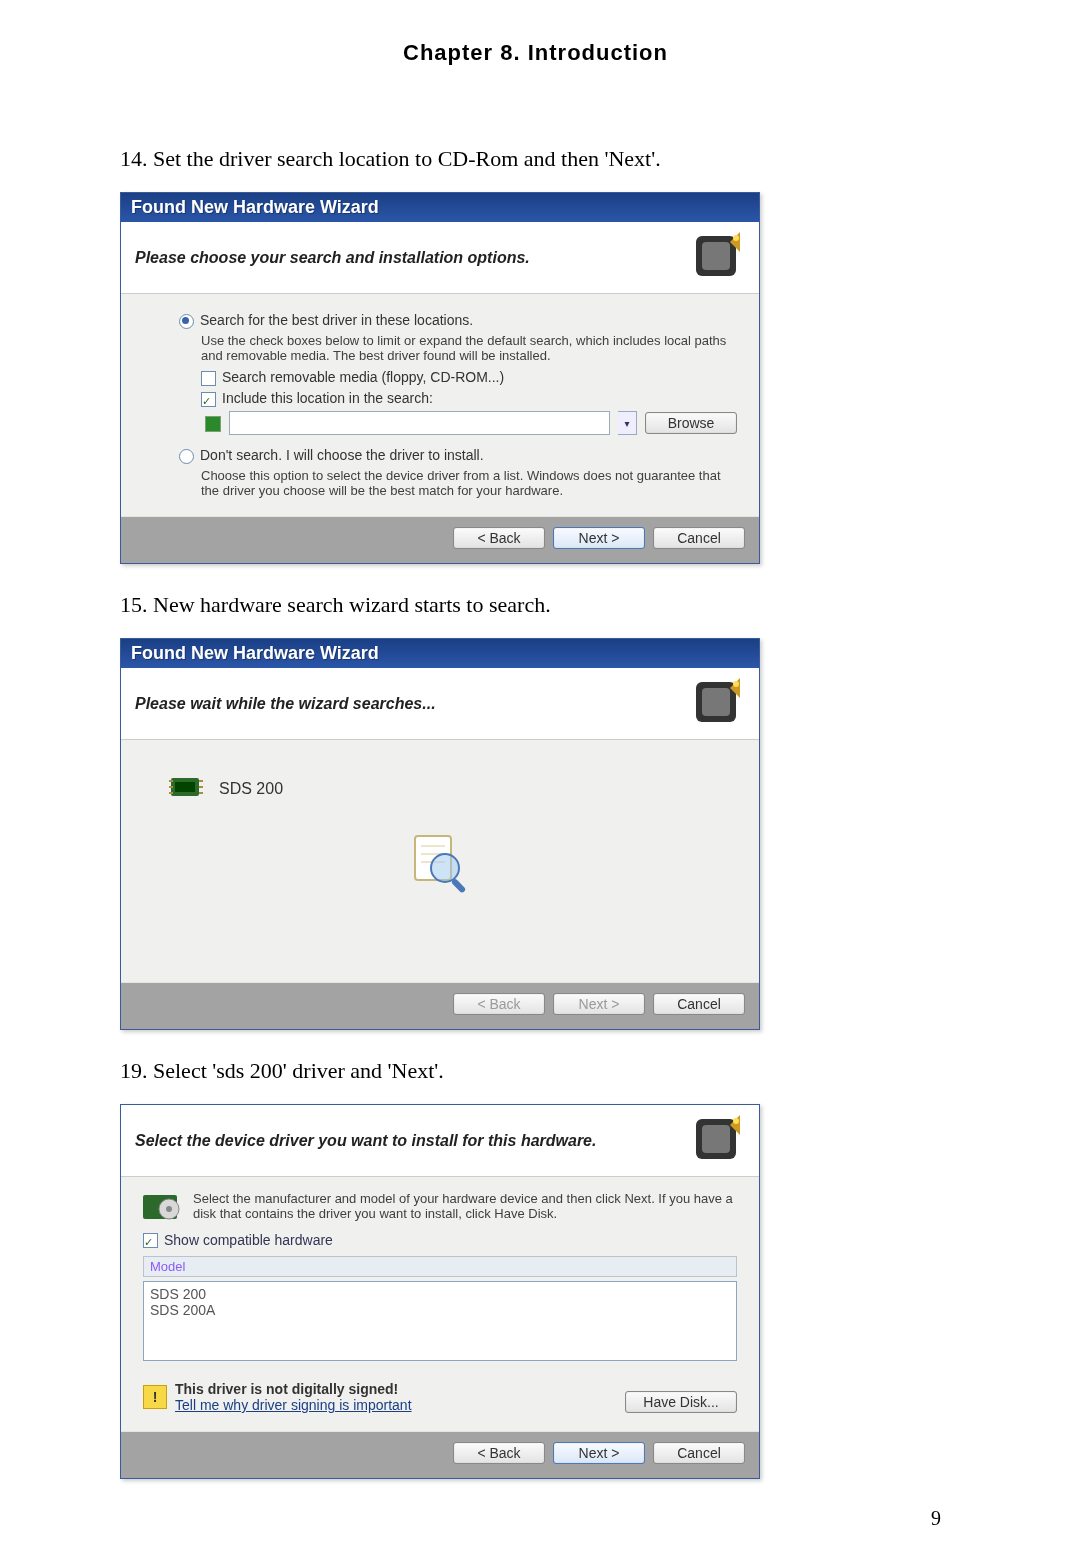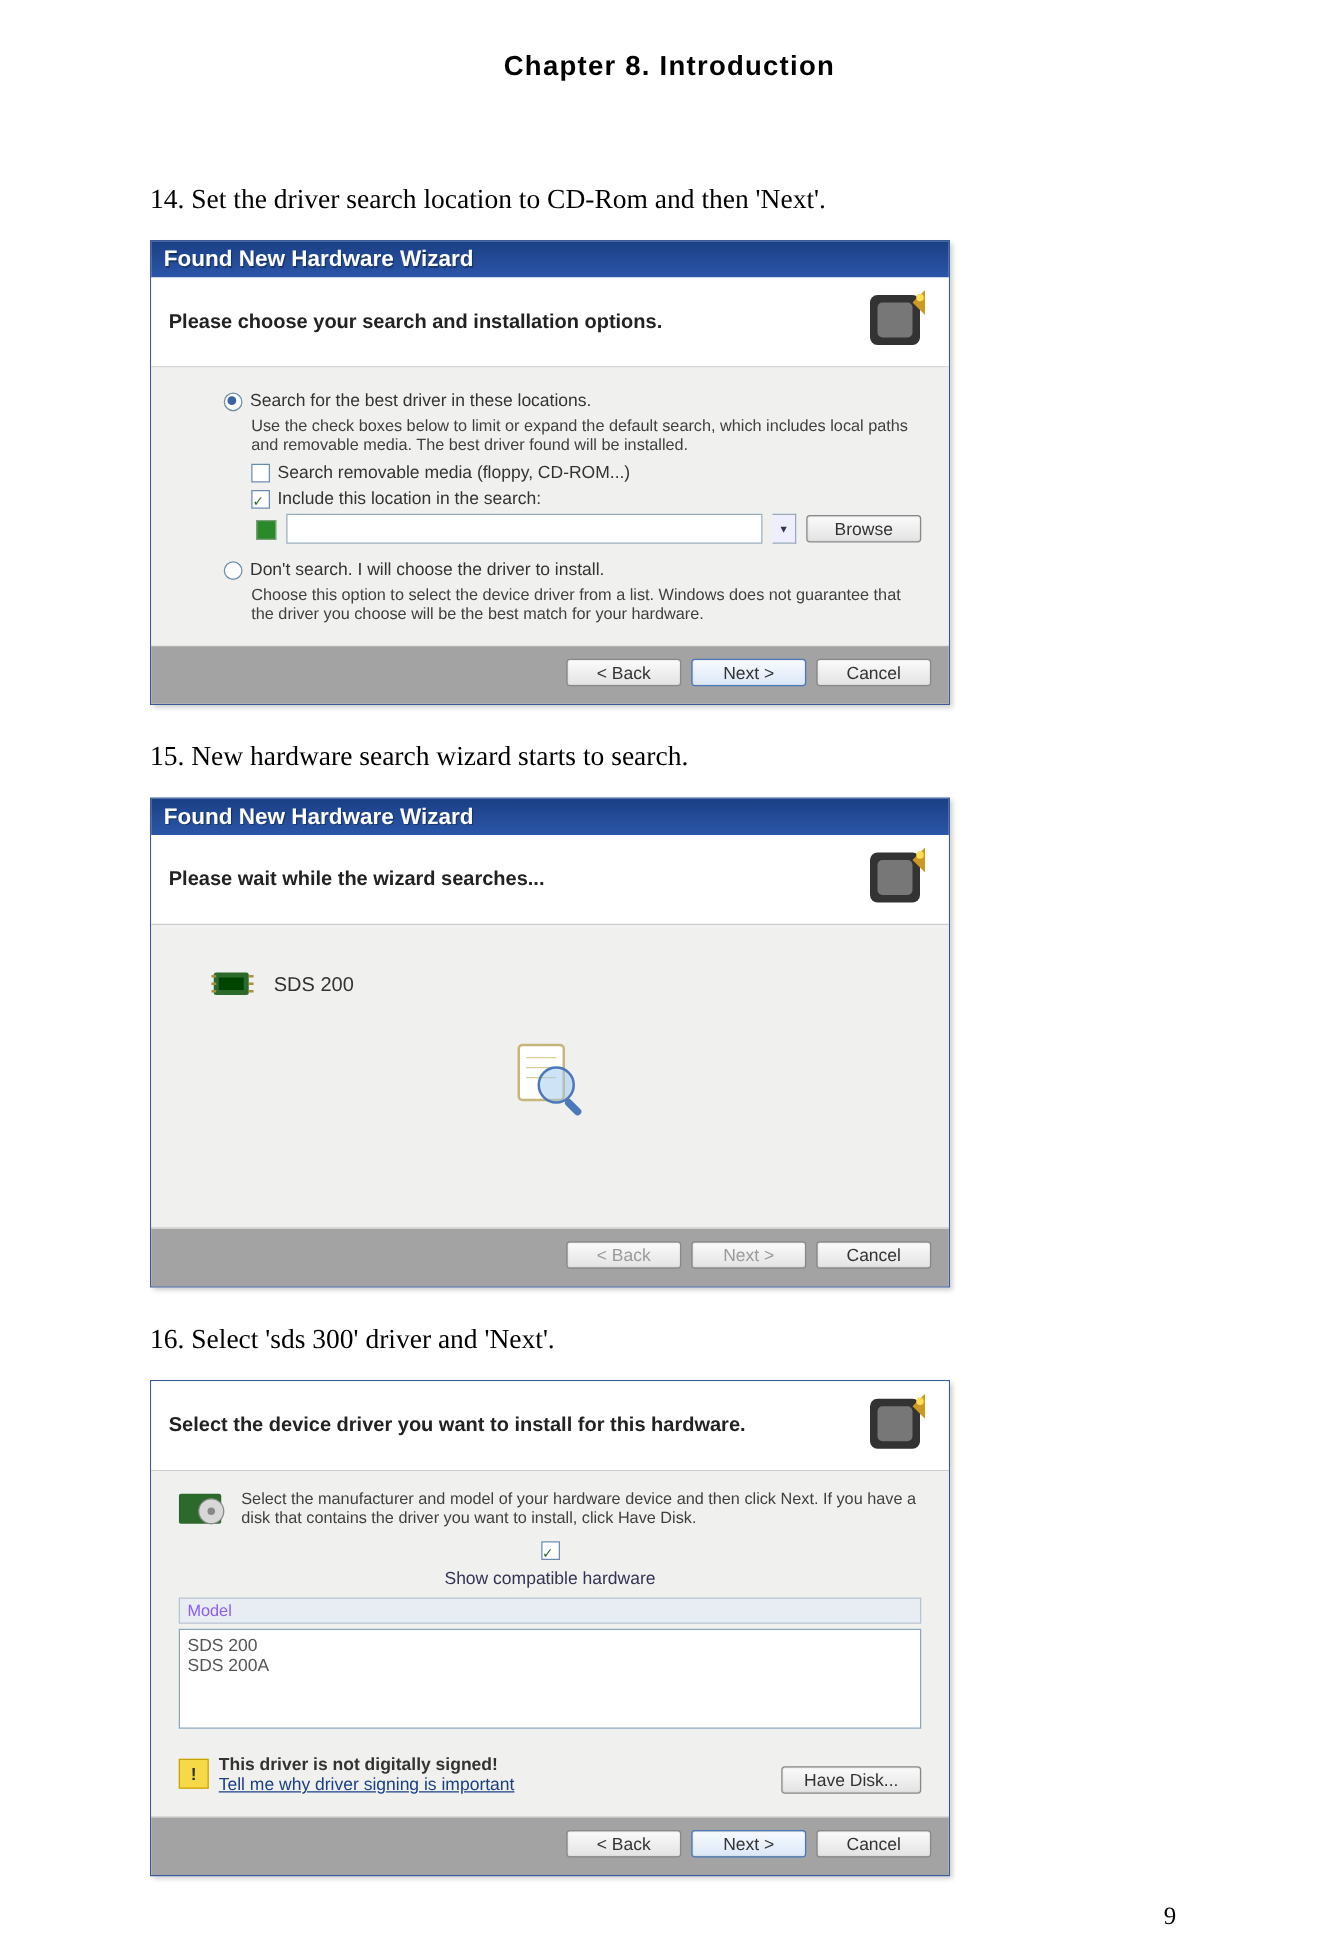--- a/index.html
+++ b/index.html
@@ -47,20 +47,21 @@
     font-weight: bold;
     text-shadow: 1px 1px 0 rgba(0,0,0,0.3);
   }
   .wizard-header {
     display: flex;
     align-items: center;
     justify-content: space-between;
     padding: 8px 14px 8px 14px;
     border-bottom: 1px solid #ccc;
     background: #fff;
+    font-style: italic;
   }
   .wizard-header-text {
     font-size: 16px;
     font-weight: bold;
     color: #222;
   }
   .wizard-body {
     background: #f0f0ee;
     padding: 14px 22px 18px 22px;
     min-height: 160px;
@@ -137,21 +138,21 @@
   .list-box {
     border:1px solid #8aa6c0; background:#fff; margin-top:4px;
     min-height:70px; padding:4px 6px; font-size:14px; color:#555;
   }
   .list-header {
     background:#e8edf3; border:1px solid #b9c4d1; padding:2px 6px;
     font-size:13px; color:#8b5cf6; margin-top:8px;
   }
   .compat-row {
     display:flex; align-items:center; gap:6px;
-    font-size:14px; color:#335; margin-top:10px;flex-direction:column;
+    font-size:14px; color:#335; margin-top:10px;
   }
   .warn-row {
     display:flex; align-items:center; gap:8px; margin-top:20px;
   }
   .warn-icon {
     width:22px; height:22px; background:#f7d948; border:1px solid #c9a20a;
     display:flex; align-items:center; justify-content:center; font-weight:bold;
     color:#333; font-size:14px;
   }
   .link { color:#1a3f85; text-decoration:underline; }
@@ -266,21 +267,21 @@
         </svg>
       </div>
     </div>
     <div class="wizard-footer">
       <div class="btn disabled">&lt; Back</div>
       <div class="btn disabled">Next &gt;</div>
       <div class="btn">Cancel</div>
     </div>
   </div>
 
-  <div class="step-text">16. Select 'sds 300' driver and 'Next'.</div>
+  <div class="step-text">19. Select 'sds 200' driver and 'Next'.</div>
 
   <div class="wizard-window">
     <div class="wizard-header">
       <div class="wizard-header-text">Select the device driver you want to install for this hardware.</div>
       <span class="icon-device">
         <svg viewBox="0 0 55 55">
           <rect x="6" y="6" width="40" height="40" rx="6" fill="#333"></rect>
           <rect x="12" y="12" width="28" height="28" rx="4" fill="#777"></rect>
           <path d="M40 12 L50 2 L50 22 Z" fill="#cc9a22"></path>
           <circle cx="46" cy="8" r="3" fill="#ffdd55"></circle>

